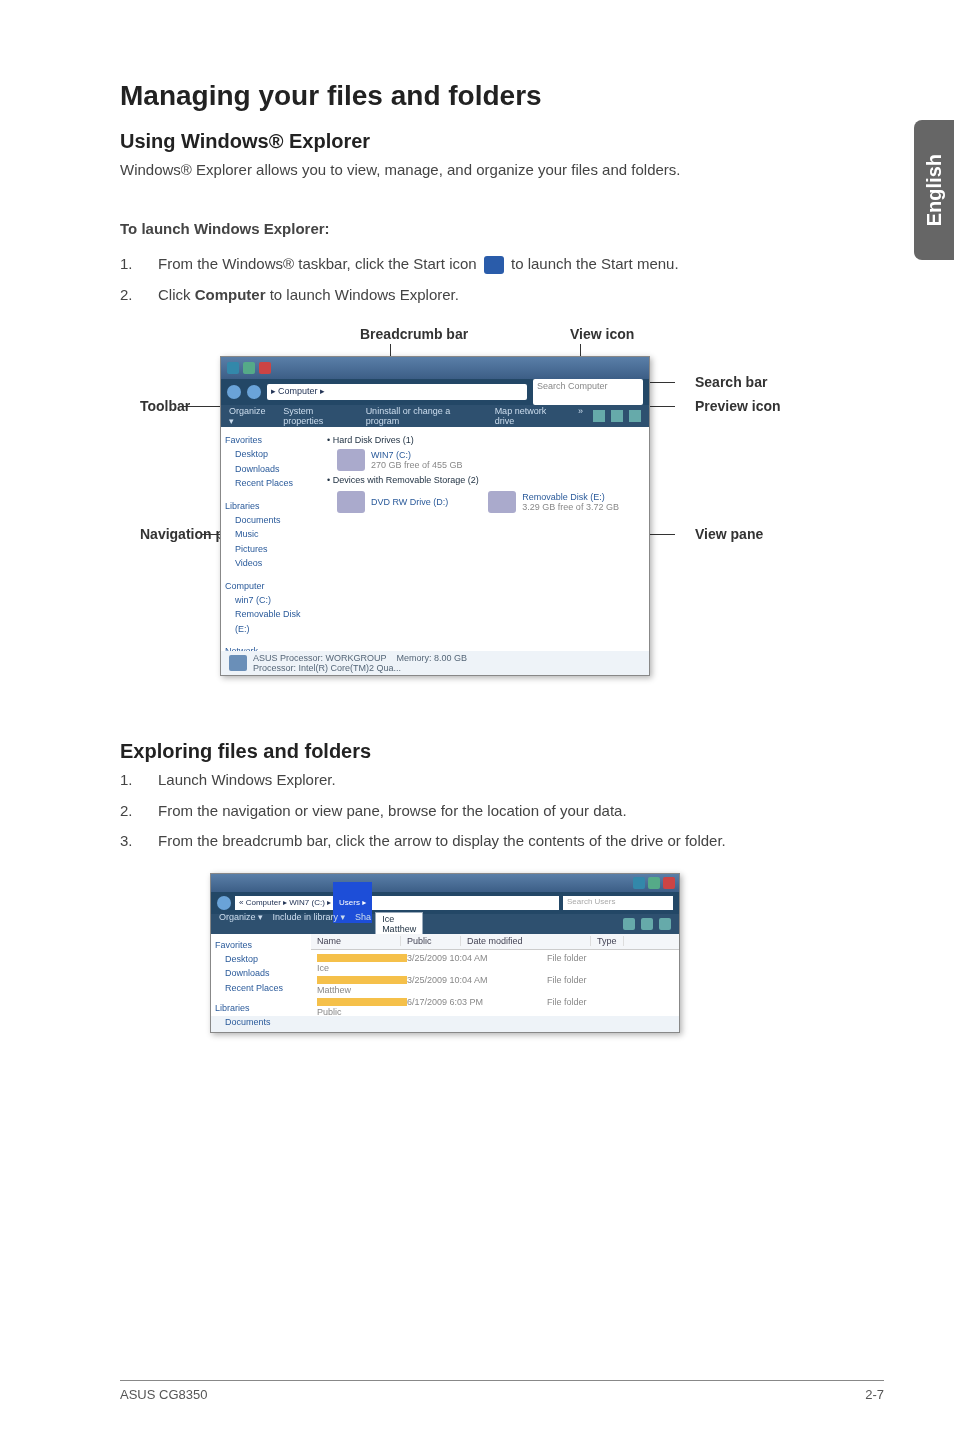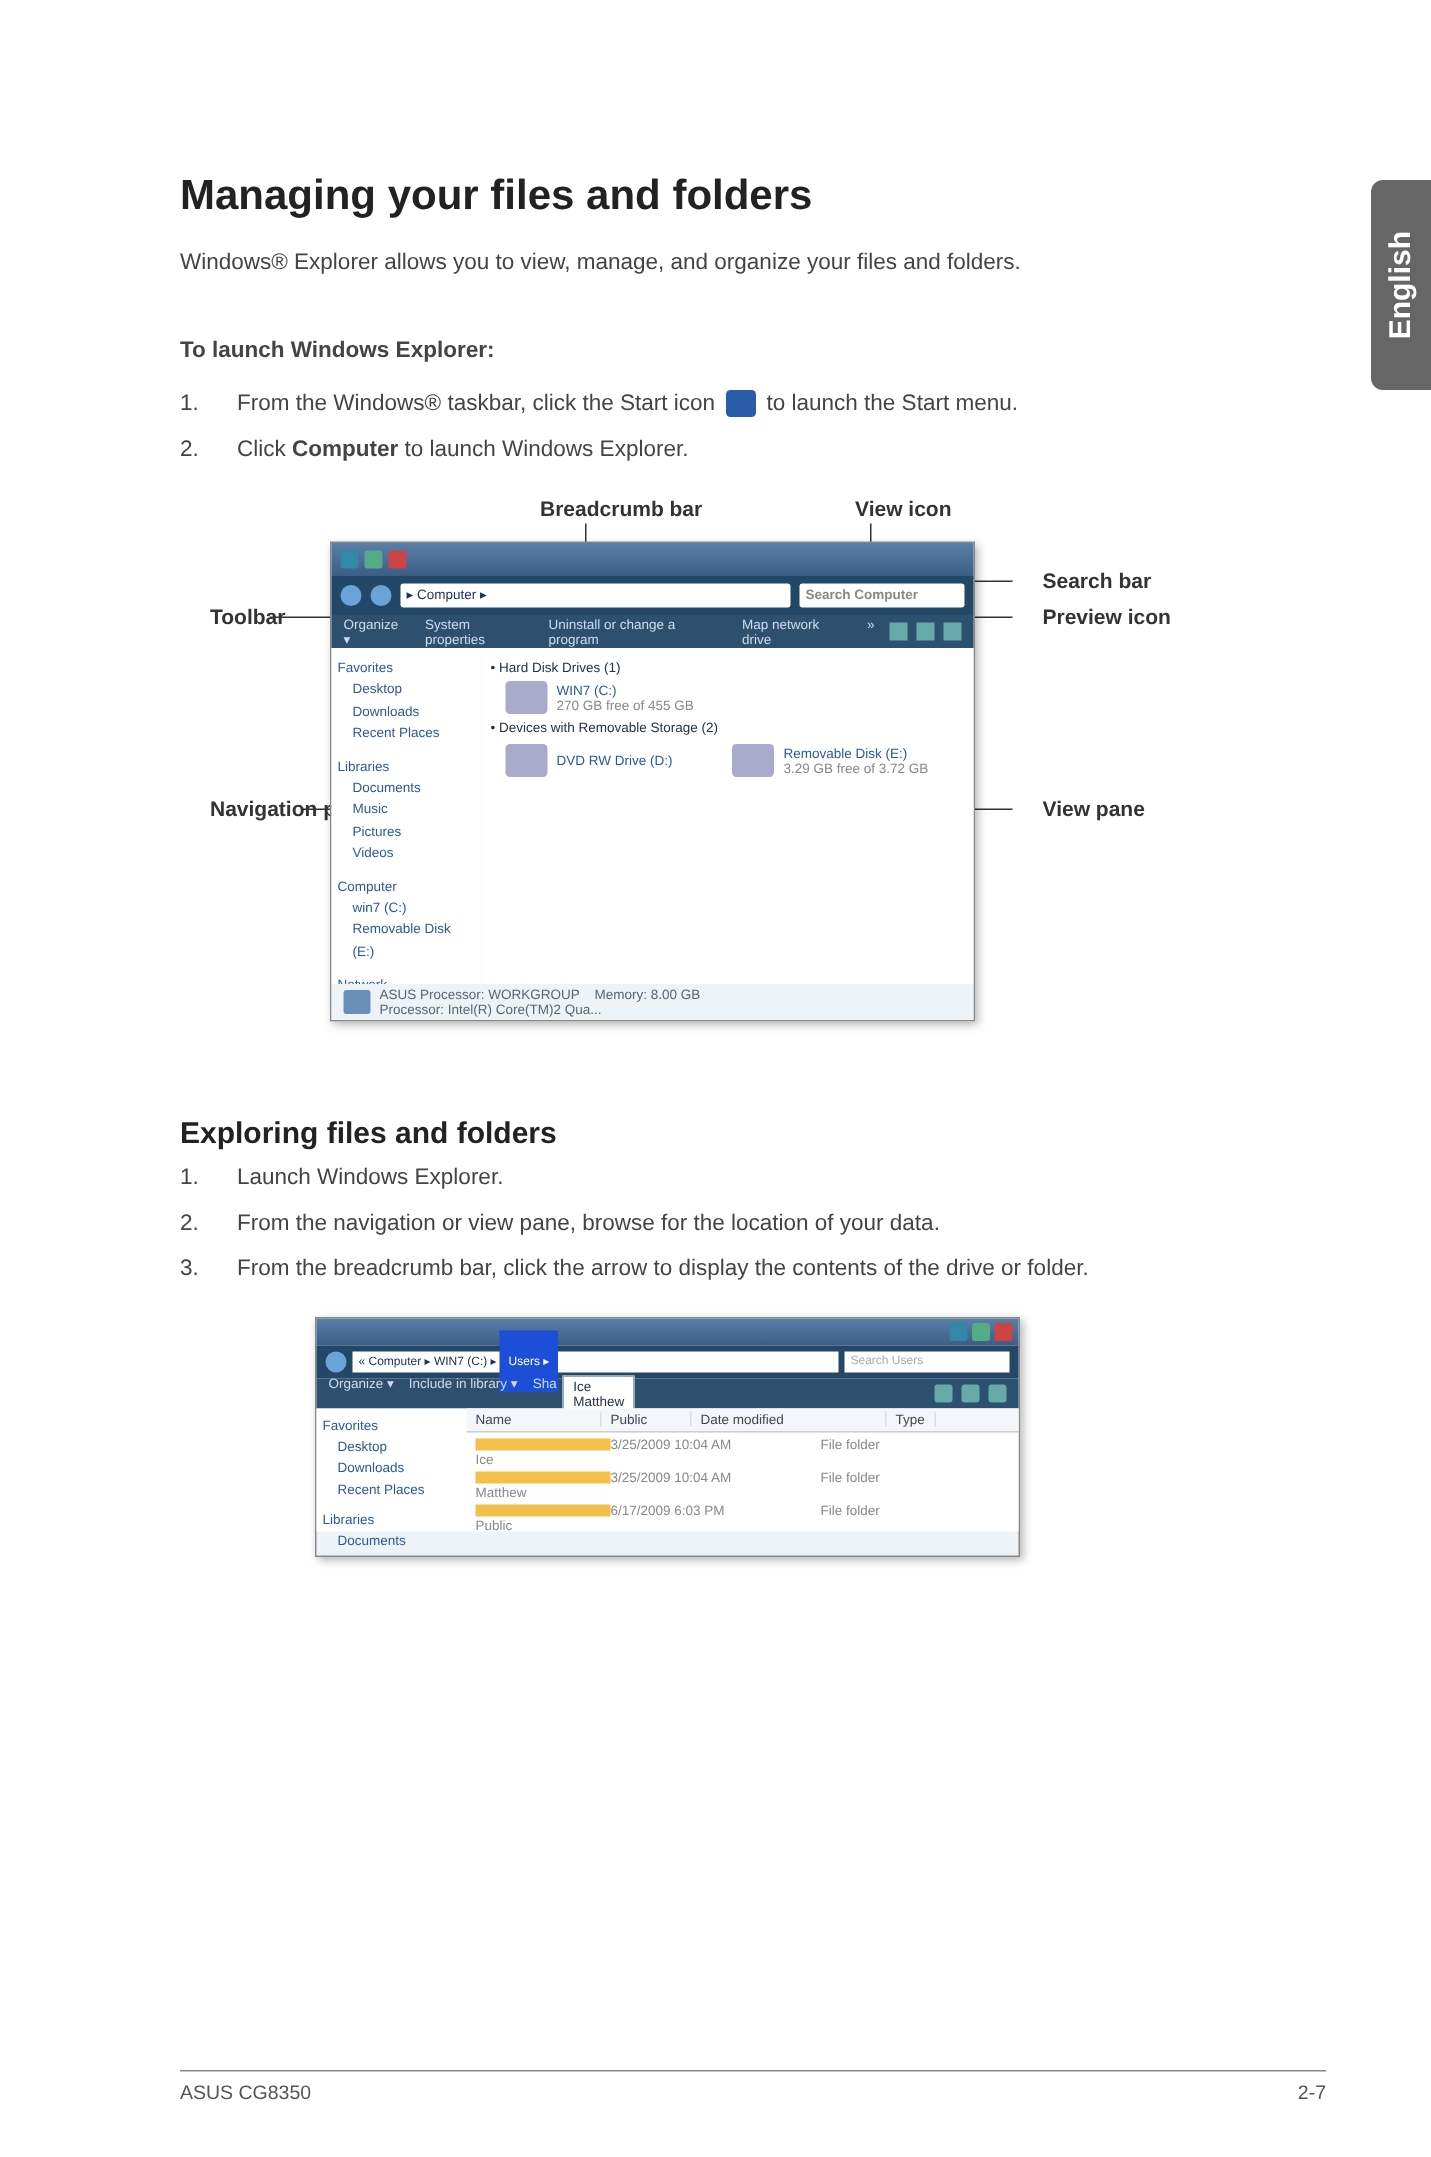--- a/index.html
+++ b/index.html
@@ -25,21 +25,20 @@
   }
   .side-tab span {
     color: #fff;
     font-weight: bold;
     font-size: 20px;
     writing-mode: vertical-rl;
     transform: rotate(180deg);
   }
   .page {
     padding: 80px 70px 40px 120px;
-    margin-top: 34px;
   }
   h1 {
     font-size: 28px;
     font-weight: bold;
     color: #222;
     margin-bottom: 18px;
   }
   h2 {
     font-size: 20px;
     font-weight: bold;
@@ -122,21 +121,21 @@
   }
   .tb-btn { width:12px;height:12px;background:#c44;border-radius:2px; }
   .tb-btn.min{background:#38a;}
   .tb-btn.max{background:#5a8;}
   .shot1 .addr {
     position:absolute; top:22px; left:0; right:0; height:26px;
     background:#234766; display:flex; align-items:center; padding:0 6px; gap:6px;
   }
   .shot1 .addr .nav-arrow{width:14px;height:14px;border-radius:50%;background:#6aa3d8;}
   .shot1 .addr .bc{flex:1;height:16px;background:#fff;border-radius:2px;font-size:9px;color:#235;padding:2px 4px;}
-  .shot1 .addr .srch{width:110px;height:16px;background:#fff;border-radius:2px;font-size:9px;color:#888;padding:2px 4px;font-weight:bold;}
+  .shot1 .addr .srch{width:110px;height:26px;background:#fff;border-radius:2px;font-size:9px;color:#888;padding:2px 4px;}
   .shot1 .tbar{
     position:absolute;top:48px;left:0;right:0;height:22px;background:#2e506f;
     display:flex;align-items:center;padding:0 8px;gap:10px;font-size:9px;color:#cde;
     justify-content:space-between;
   }
   .shot1 .tbar .tleft{display:flex;gap:12px;}
   .shot1 .tbar .tright{display:flex;gap:6px;align-items:center;}
   .shot1 .tbar .ic{width:12px;height:12px;background:#6aa;}
   .shot1 .navpane{
     position:absolute;top:70px;left:0;width:100px;bottom:24px;background:#fff;
@@ -211,20 +210,23 @@
 <body>
 
 <div class="side-tab">
   <span>English</span>
 </div>
 
 <div class="page">
 
   <h1>Managing your files and folders</h1>
 
+  <h2>
+    <span>Using Windows® Explorer</span>
+  </h2>
   <p class="body-text">Windows® Explorer allows you to view, manage, and organize your files and folders.</p>
 
   <div class="section-gap"></div>
 
   <p class="body-text bold">To launch Windows Explorer:</p>
 
   <ol class="steps">
     <li>
       <span class="num">1.</span>
       <span>

